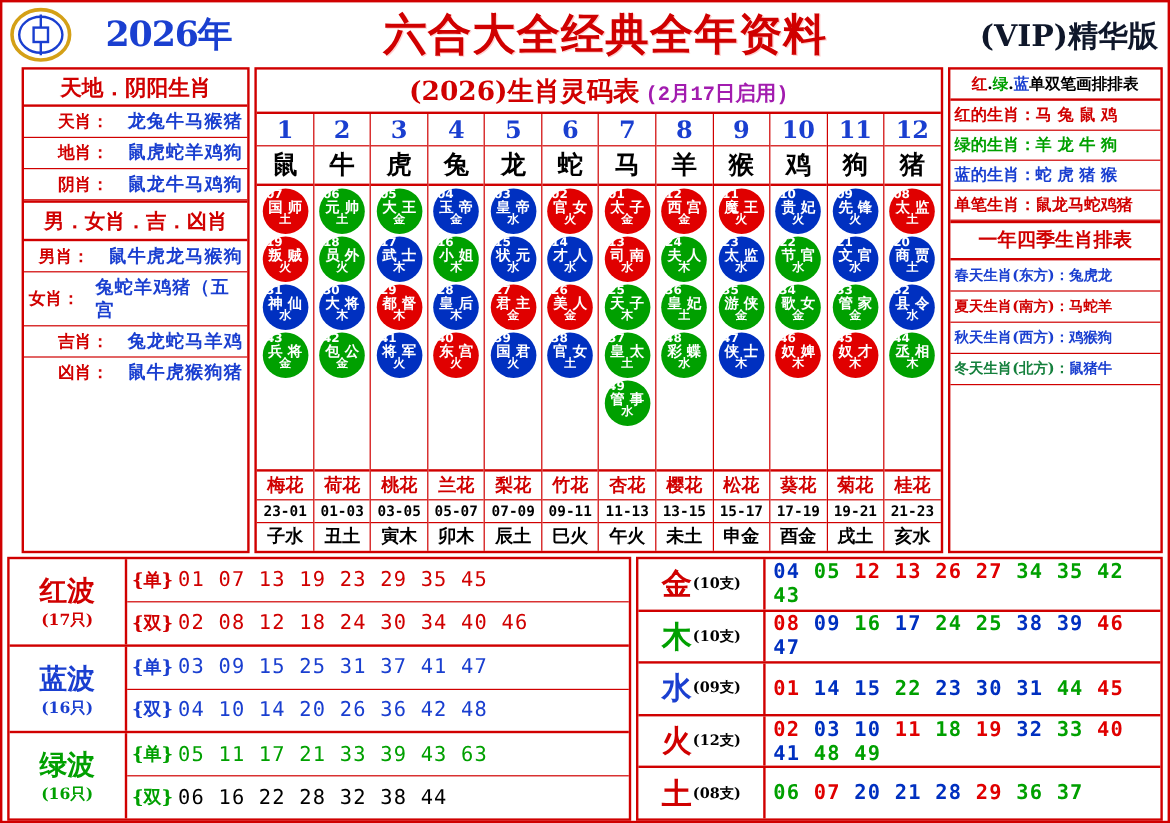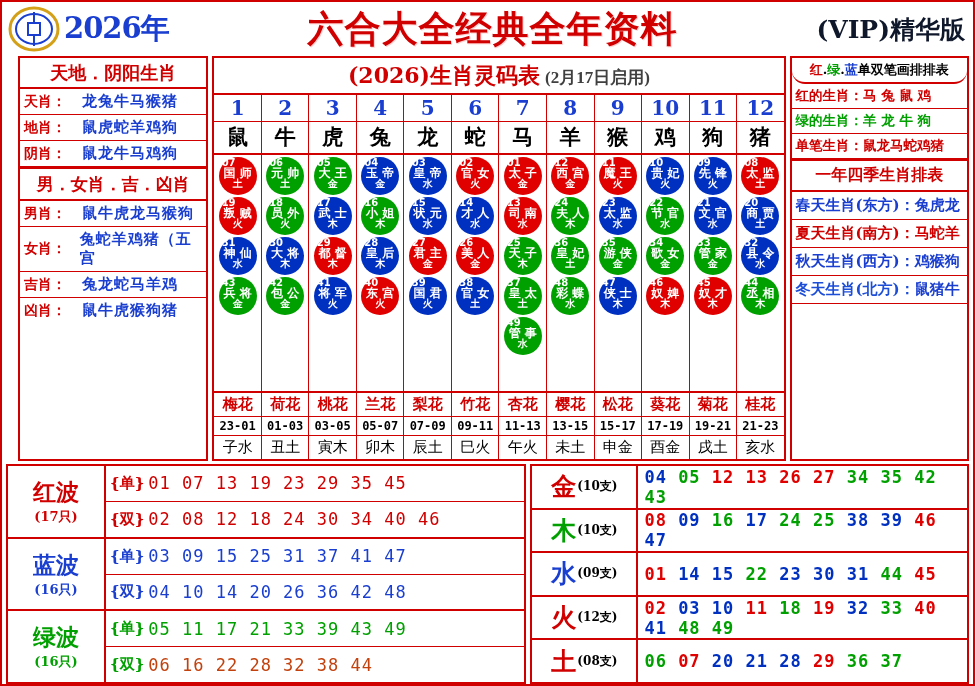--- a/index.html
+++ b/index.html
@@ -4,63 +4,63 @@
 <style>
   html,body{margin:0;padding:0;}
   body{
     width:975px;height:686px;
     background:#ffffff;
     font-family:"DejaVu Sans","Liberation Sans",sans-serif;
     overflow:hidden;
   }
   .page{position:relative;width:975px;height:686px;box-sizing:border-box;border:2px solid #d00000;}
   
-  .header{position:absolute;left:2px;top:2px;width:967px;height:50px;display:flex;align-items:center;}
+  .header{position:absolute;left:2px;top:2px;width:967px;height:50px;display:flex;align-items:center;gap:24px;}
   .logo{width:60px;height:46px;display:flex;align-items:center;justify-content:center;}
   .logo svg{display:block;}
   .year{color:#1a3fd0;font-weight:bold;font-size:29px;font-family:"DejaVu Serif","Liberation Serif",serif;letter-spacing:-1px;}
   .maintitle{flex:1;text-align:center;color:#d00000;font-weight:bold;font-size:36px;font-family:"DejaVu Serif","Liberation Serif",serif;letter-spacing:1px;text-shadow:1px 1px 0 #ffd0d0;}
   .viptitle{color:#0f172a;font-weight:bold;font-size:25px;font-family:"DejaVu Serif","Liberation Serif",serif;padding-right:6px;}
   
   .cols{position:absolute;left:4px;top:54px;width:963px;height:405px;display:flex;gap:4px;}
   .colL{width:192px;border:2px solid #d00000;box-sizing:border-box;display:flex;flex-direction:column;margin-left:12px;}
   .colC{width:578px;border:2px solid #d00000;box-sizing:border-box;display:flex;flex-direction:column;}
   .colR{width:181px;border:2px solid #d00000;box-sizing:border-box;display:flex;flex-direction:column;}
   
   .lhdr{text-align:center;color:#d00000;font-weight:bold;font-size:18px;padding:3px 0 2px;border-bottom:2px solid #d00000;font-family:"DejaVu Serif","Liberation Serif",serif;}
-  .lrow{display:flex;align-items:center;padding:3px 4px;border-bottom:1px solid #d00000;min-height:25px;box-sizing:border-box;}
+  .lrow{display:flex;align-items:center;padding:3px 4px;border-bottom:1px solid #d00000;min-height:25px;box-sizing:border-box;justify-content:flex-end;}
   .lrow:last-child{border-bottom:none;}
   .lrow .lbl{width:58px;color:#d00000;font-weight:bold;font-size:14px;font-family:"DejaVu Serif","Liberation Serif",serif;}
   .lrow .val{color:#1a3fd0;font-weight:bold;font-size:15px;font-family:"DejaVu Serif","Liberation Serif",serif;letter-spacing:1px;}
   .lsub{text-align:center;color:#d00000;font-weight:bold;font-size:17px;padding:4px 0 3px;border-top:2px solid #d00000;border-bottom:2px solid #d00000;font-family:"DejaVu Serif","Liberation Serif",serif;}
   
   .ctitle{text-align:center;padding:3px 0 2px;border-bottom:2px solid #d00000;}
   .ctitle .t1{color:#d00000;font-weight:bold;font-size:22px;font-family:"DejaVu Serif","Liberation Serif",serif;margin-top:14px;}
-  .ctitle .t2{color:#404040;font-weight:bold;font-size:17px;font-family:Liberation Serif, serif;}
+  .ctitle .t2{color:#a21caf;font-weight:bold;font-size:17px;font-family:Liberation Mono, monospace;}
   .grid{display:flex;flex:1;}
   .gcol{flex:1;border-right:1px solid #d00000;display:flex;flex-direction:column;}
   .gcol:last-child{border-right:none;}
   .gnum{text-align:center;color:#1a3fd0;font-weight:bold;font-size:20px;padding:1px 0;border-bottom:1px solid #d00000;font-family:"DejaVu Serif","Liberation Serif",serif;}
   .gzod{text-align:center;color:#000;font-weight:bold;font-size:21px;padding:1px 0 2px;border-bottom:2px solid #d00000;font-family:"DejaVu Serif","Liberation Serif",serif;}
   .balls{flex:1;padding:2px 0;display:flex;flex-direction:column;align-items:center;gap:2px;}
   .ball{width:38px;height:38px;border-radius:50%;position:relative;color:#fff;display:flex;align-items:center;justify-content:center;flex-direction:column;line-height:1;}
   .ball .bn{position:absolute;top:1px;left:3px;font-size:10px;font-weight:bold;}
   .ball .bw{font-size:12px;font-weight:bold;font-family:"DejaVu Serif","Liberation Serif",serif;margin-top:3px;}
   .ball .be{font-size:10px;font-weight:bold;font-family:"DejaVu Serif","Liberation Serif",serif;}
   .ball.r{background:#e00000;}
   .ball.b{background:#0030c0;}
   .ball.g{background:#00a000;}
   .gflower{text-align:center;color:#d00000;font-weight:bold;font-size:15px;padding:2px 0;border-top:2px solid #d00000;border-bottom:1px solid #d00000;font-family:"DejaVu Serif","Liberation Serif",serif;}
   .ghour{text-align:center;color:#000;font-weight:bold;font-size:12px;padding:2px 0;border-bottom:1px solid #d00000;font-family:"DejaVu Sans Mono","Liberation Mono",monospace;}
-  .gelem{text-align:center;color:#000;font-weight:normal;font-size:15px;padding:2px 0;font-family:"DejaVu Serif","Liberation Serif",serif;}
+  .gelem{text-align:center;color:#000;font-weight:bold;font-size:15px;padding:2px 0;font-family:"DejaVu Serif","Liberation Serif",serif;}
   
-  .rhdr{text-align:center;font-weight:bold;font-size:13px;padding:3px 2px;border-bottom:2px solid #d00000;font-family:"DejaVu Serif","Liberation Serif",serif;border-radius:13px;}
+  .rhdr{text-align:center;font-weight:bold;font-size:13px;padding:3px 2px;border-bottom:2px solid #d00000;font-family:"DejaVu Serif","Liberation Serif",serif;}
   .rrow{padding:3px 4px;font-weight:bold;font-size:13.5px;border-bottom:1px solid #d00000;font-family:"DejaVu Serif","Liberation Serif",serif;}
   .rsub{text-align:center;color:#d00000;font-weight:bold;font-size:16px;padding:4px 0;border-top:2px solid #d00000;border-bottom:2px solid #d00000;font-family:"DejaVu Serif","Liberation Serif",serif;}
-  .rseason{padding:4px 4px;font-weight:bold;font-size:15px;border-bottom:1px solid #d00000;font-family:"DejaVu Serif","Liberation Serif",serif;}
+  .rseason{padding:4px 4px;font-weight:bold;font-size:12px;border-bottom:1px solid #d00000;font-family:"DejaVu Serif","Liberation Serif",serif;}
   .cRed{color:#d00000;}.cBlue{color:#1a3fd0;}.cGreen{color:#00a000;}.cBlack{color:#000;}
   
   .bottom{position:absolute;left:4px;top:462px;width:963px;height:220px;display:flex;gap:4px;}
   .bl{width:566px;border:2px solid #d00000;box-sizing:border-box;display:flex;flex-direction:column;}
   .br{width:477px;border:2px solid #d00000;box-sizing:border-box;display:flex;flex-direction:column;}
   .waveblock{flex:1;display:flex;border-bottom:2px solid #d00000;}
   .waveblock:last-child{border-bottom:none;}
   .wavename{width:96px;border-right:2px solid #d00000;display:flex;flex-direction:column;align-items:center;justify-content:center;}
   .wavename .wn{font-weight:bold;font-size:23px;font-family:"DejaVu Serif","Liberation Serif",serif;}
   .wavename .wc{font-weight:bold;font-size:13px;font-family:"DejaVu Serif","Liberation Serif",serif;}
@@ -494,28 +494,29 @@
         </div>
     </div>
 
     <div class="colR">
       <div class="rhdr">
         <span class="cRed">红</span><span class="cBlack">.</span><span class="cGreen">绿</span><span class="cBlack">.</span><span class="cBlue">蓝</span><span class="cBlack">单双笔画排排表</span>
       </div>
       <div id="right-rows">
           <div class="rrow"><span style="color:#d00000">红的生肖：</span><span style="color:#d00000">马 兔 鼠 鸡</span></div>
           <div class="rrow"><span style="color:#00a000">绿的生肖：</span><span style="color:#00a000">羊 龙 牛 狗</span></div>
+          <div class="rrow"><span style="color:#1a3fd0">蓝的生肖：</span><span style="color:#1a3fd0">蛇 虎 猪 猴</span></div>
           <div class="rrow"><span style="color:#d00000">单笔生肖：</span><span style="color:#d00000">鼠龙马蛇鸡猪</span></div>
         </div>
       <div class="rsub">一年四季生肖排表</div>
       <div id="season-rows">
           <div class="rseason"><span style="color:#1a3fd0">春天生肖(东方)：</span><span style="color:#1a3fd0">兔虎龙</span></div>
           <div class="rseason"><span style="color:#d00000">夏天生肖(南方)：</span><span style="color:#d00000">马蛇羊</span></div>
           <div class="rseason"><span style="color:#1a3fd0">秋天生肖(西方)：</span><span style="color:#1a3fd0">鸡猴狗</span></div>
-          <div class="rseason"><span style="color:#1d4ed8">冬天生肖(北方)：</span><span style="color:#1a3fd0">鼠猪牛</span></div>
+          <div class="rseason"><span style="color:#15803d">冬天生肖(北方)：</span><span style="color:#1a3fd0">鼠猪牛</span></div>
         </div>
     </div>
   </div>
 
   <div class="bottom">
     <div class="bl" id="wave-table">
         <div class="waveblock">
           <div class="wavename">
             <span class="wn" style="color:#d00000">红波</span>
             <span class="wc" style="color:#d00000">(17只)</span>
@@ -548,25 +549,25 @@
           </div>
         </div>
         <div class="waveblock">
           <div class="wavename">
             <span class="wn" style="color:#00a000">绿波</span>
             <span class="wc" style="color:#00a000">(16只)</span>
           </div>
           <div class="wavenums">
             <div class="waveline">
               <span class="tag" style="color:#00a000">{单}</span>
-              <span class="nums" style="color:#00a000">05 11 17 21 33 39 43 49</span>
+              <span class="nums" style="color:#00a000">05 11 17 21 33 39 43 63</span>
             </div>
             <div class="waveline">
               <span class="tag" style="color:#00a000">{双}</span>
-              <span class="nums" style="color:#c2410c">06 16 22 28 32 38 44</span>
+              <span class="nums" style="color:#000000">06 16 22 28 32 38 44</span>
             </div>
           </div>
         </div>
       </div>
     <div class="br" id="element-table">
         <div class="elemrow">
           <div class="elemname">
             <span class="en" style="color:#d00000">金</span>
             <span class="ec">(10支)</span>
           </div>

